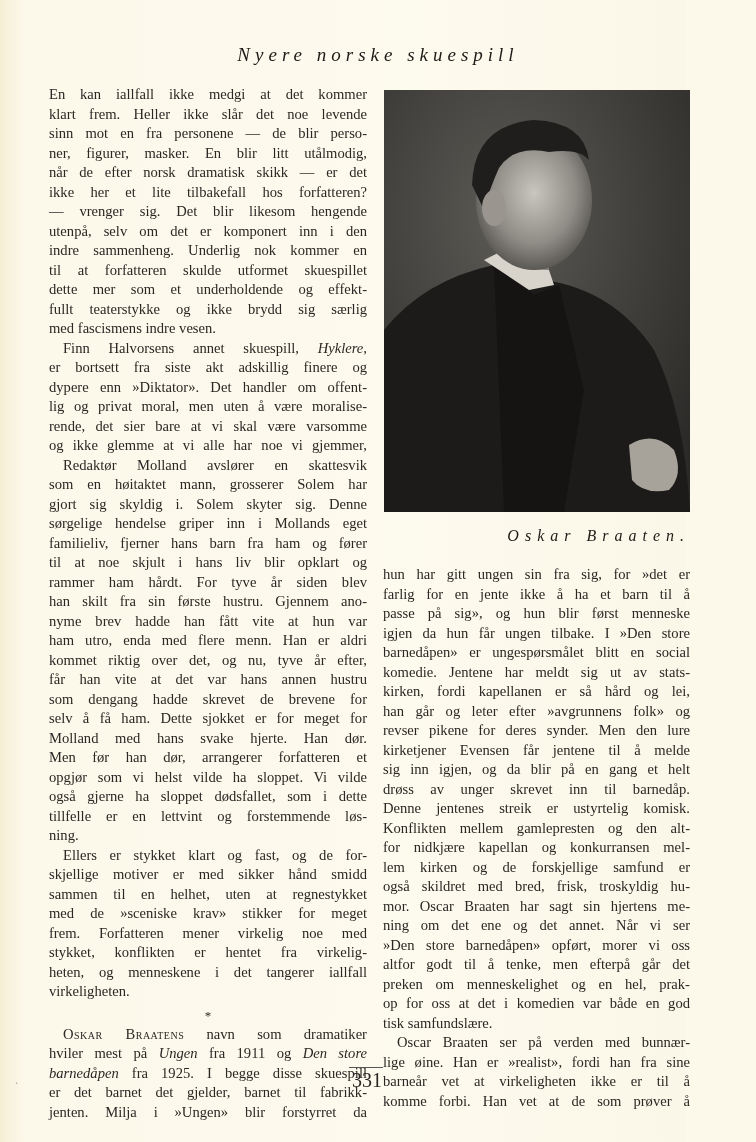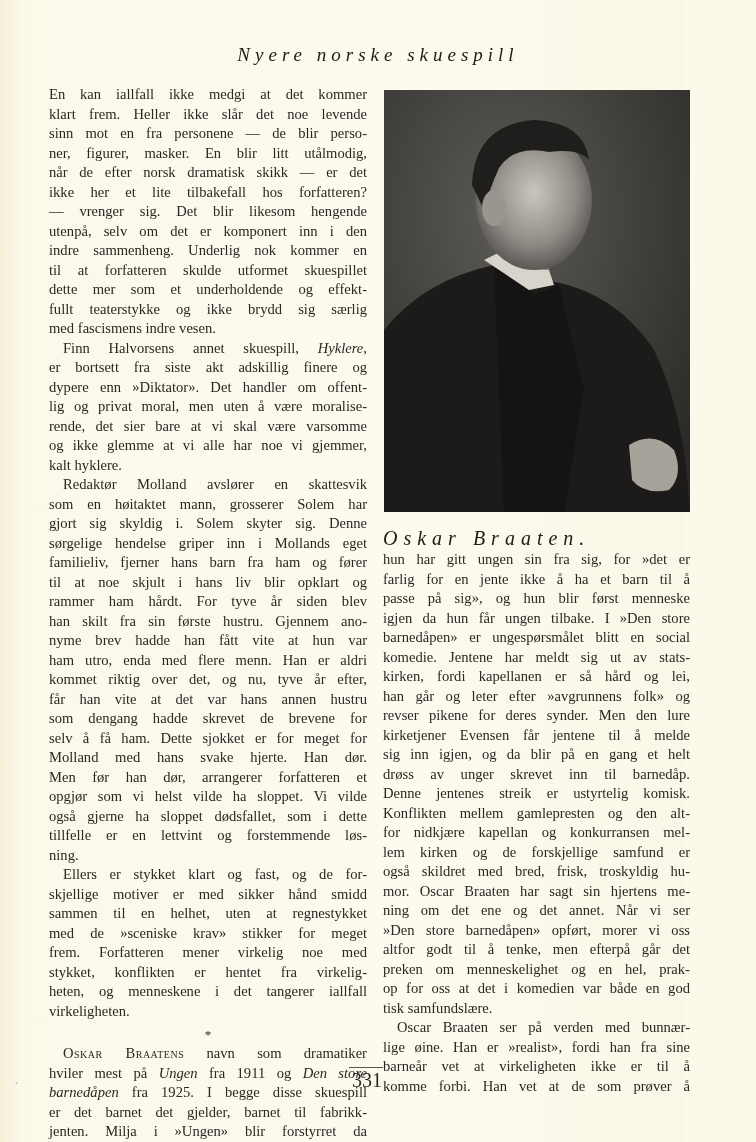--- a/index.html
+++ b/index.html
@@ -21,31 +21,31 @@
   }
   .col {
     position: absolute;
     font-family: "Liberation Serif", serif;
     font-size: 14.6px; line-height: 19.5px; color: #2b2724;
   }
   .col .line { display: block; white-space: nowrap; text-align: justify; text-align-last: justify; height: 19.5px; }
   .col .line.last { text-align-last: left; }
   .col .line.indent { padding-left: 14px; }
   .left-col { left: 49px; top: 85px; width: 318px; }
-  .right-col { left: 383px; top: 550px; width: 307px; }
+  .right-col { left: 383px; top: 565px; width: 307px; }
   .asterisk { display: block; text-align: center; height: 23px; line-height: 28px; font-size: 13px; }
   .sc { font-variant: small-caps; letter-spacing: 0.5px; }
   .photo {
     position: absolute; left: 384px; top: 90px; width: 306px; height: 422px;
     background: radial-gradient(ellipse at 45% 35%, #5a5853 0%, #3a3835 45%, #222120 100%);
     overflow: hidden;
   }
   .caption {
-    position: absolute; top: 527px; left: 383px; width: 307px; text-align: left;
-    font-family: "Liberation Serif", serif; font-style: italic; font-size: 20px;
+    position: absolute; top: 527px; left: 383px; width: 307px; text-align: right;
+    font-family: "Liberation Serif", serif; font-style: italic; font-size: 16px;
     letter-spacing: 6px; color: #1e1b18;
   }
   .page-rule { position: absolute; left: 349px; top: 1067px; width: 34px; height: 1px; background: #555; }
   .page-number {
     position: absolute; left: 352px; top: 1069px; font-family: "Liberation Serif", serif;
     font-size: 20px; color: #2b2724;
   }
   .mark { position: absolute; left: 15px; top: 1082px; font-size: 8px; color: #666; }
 </style>
 </head>
@@ -71,21 +71,20 @@
       <span class="line">fullt teaterstykke og ikke brydd sig særlig</span>
       <span class="line last">med fascismens indre vesen.</span>
     </div>
     <div>
       <span class="line indent"><span>Finn Halvorsens annet skuespill, </span><i>Hyklere,</i></span>
       <span class="line">er bortsett fra siste akt adskillig finere og</span>
       <span class="line">dypere enn »Diktator». Det handler om offent-</span>
       <span class="line">lig og privat moral, men uten å være moralise-</span>
       <span class="line">rende, det sier bare at vi skal være varsomme</span>
       <span class="line">og ikke glemme at vi alle har noe vi gjemmer,</span>
-      <span class="line last">kalt hyklere.</span>
     </div>
     <div>
       <span class="line indent">Redaktør Molland avslører en skattesvik</span>
       <span class="line">som en høitaktet mann, grosserer Solem har</span>
       <span class="line">gjort sig skyldig i. Solem skyter sig. Denne</span>
       <span class="line">sørgelige hendelse griper inn i Mollands eget</span>
       <span class="line">familieliv, fjerner hans barn fra ham og fører</span>
       <span class="line">til at noe skjult i hans liv blir opklart og</span>
       <span class="line">rammer ham hårdt. For tyve år siden blev</span>
       <span class="line">han skilt fra sin første hustru. Gjennem ano-</span>

